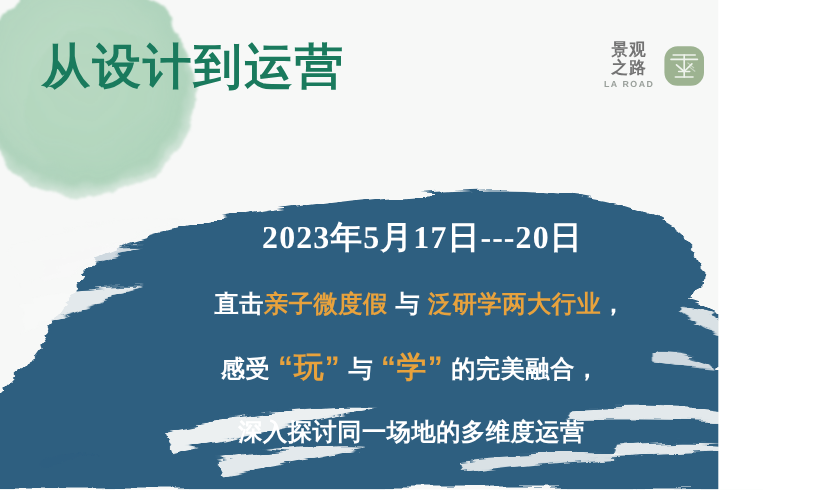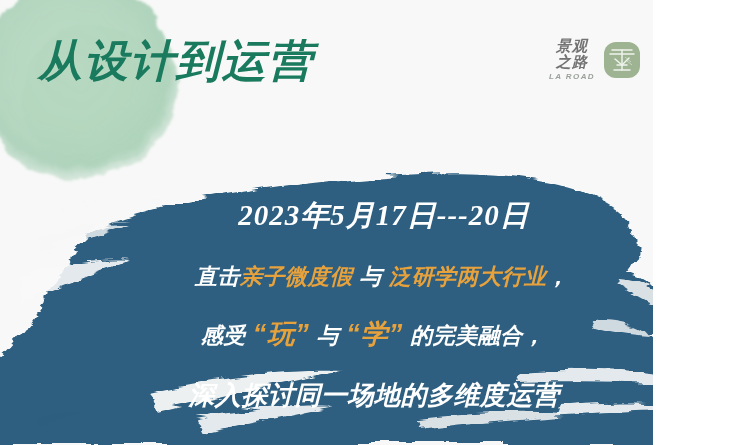--- a/index.html
+++ b/index.html
@@ -7,21 +7,20 @@
     padding: 0;
     background: #ffffff;
   }
   #poster {
     position: relative;
     width: 653px;
     height: 445px;
     overflow: hidden;
     background: #f7f8f7;
     font-family: "Liberation Sans", "DejaVu Sans", sans-serif;
-    font-style: italic;
   }
 
   
   .blob-wrap {
     position: absolute;
     left: -42px;
     top: -38px;
     width: 240px;
     height: 240px;
     pointer-events: none;
@@ -134,21 +133,21 @@
     font-weight: bold;
     letter-spacing: 0.5px;
   }
   .line-3 .quoted {
     font-size: 27px;
     letter-spacing: 1px;
   }
   .line-4 {
     margin: 26px 0 0 0;
     padding-left: 2px;
-    font-size: 26px;
+    font-size: 22px;
     font-weight: bold;
     letter-spacing: 0.5px;
   }
   .hl-orange { color: #e8a23c; }
   .sp { display:inline-block; width:7px; }
 </style>
 </head>
 <body>
 
 <div id="poster">

